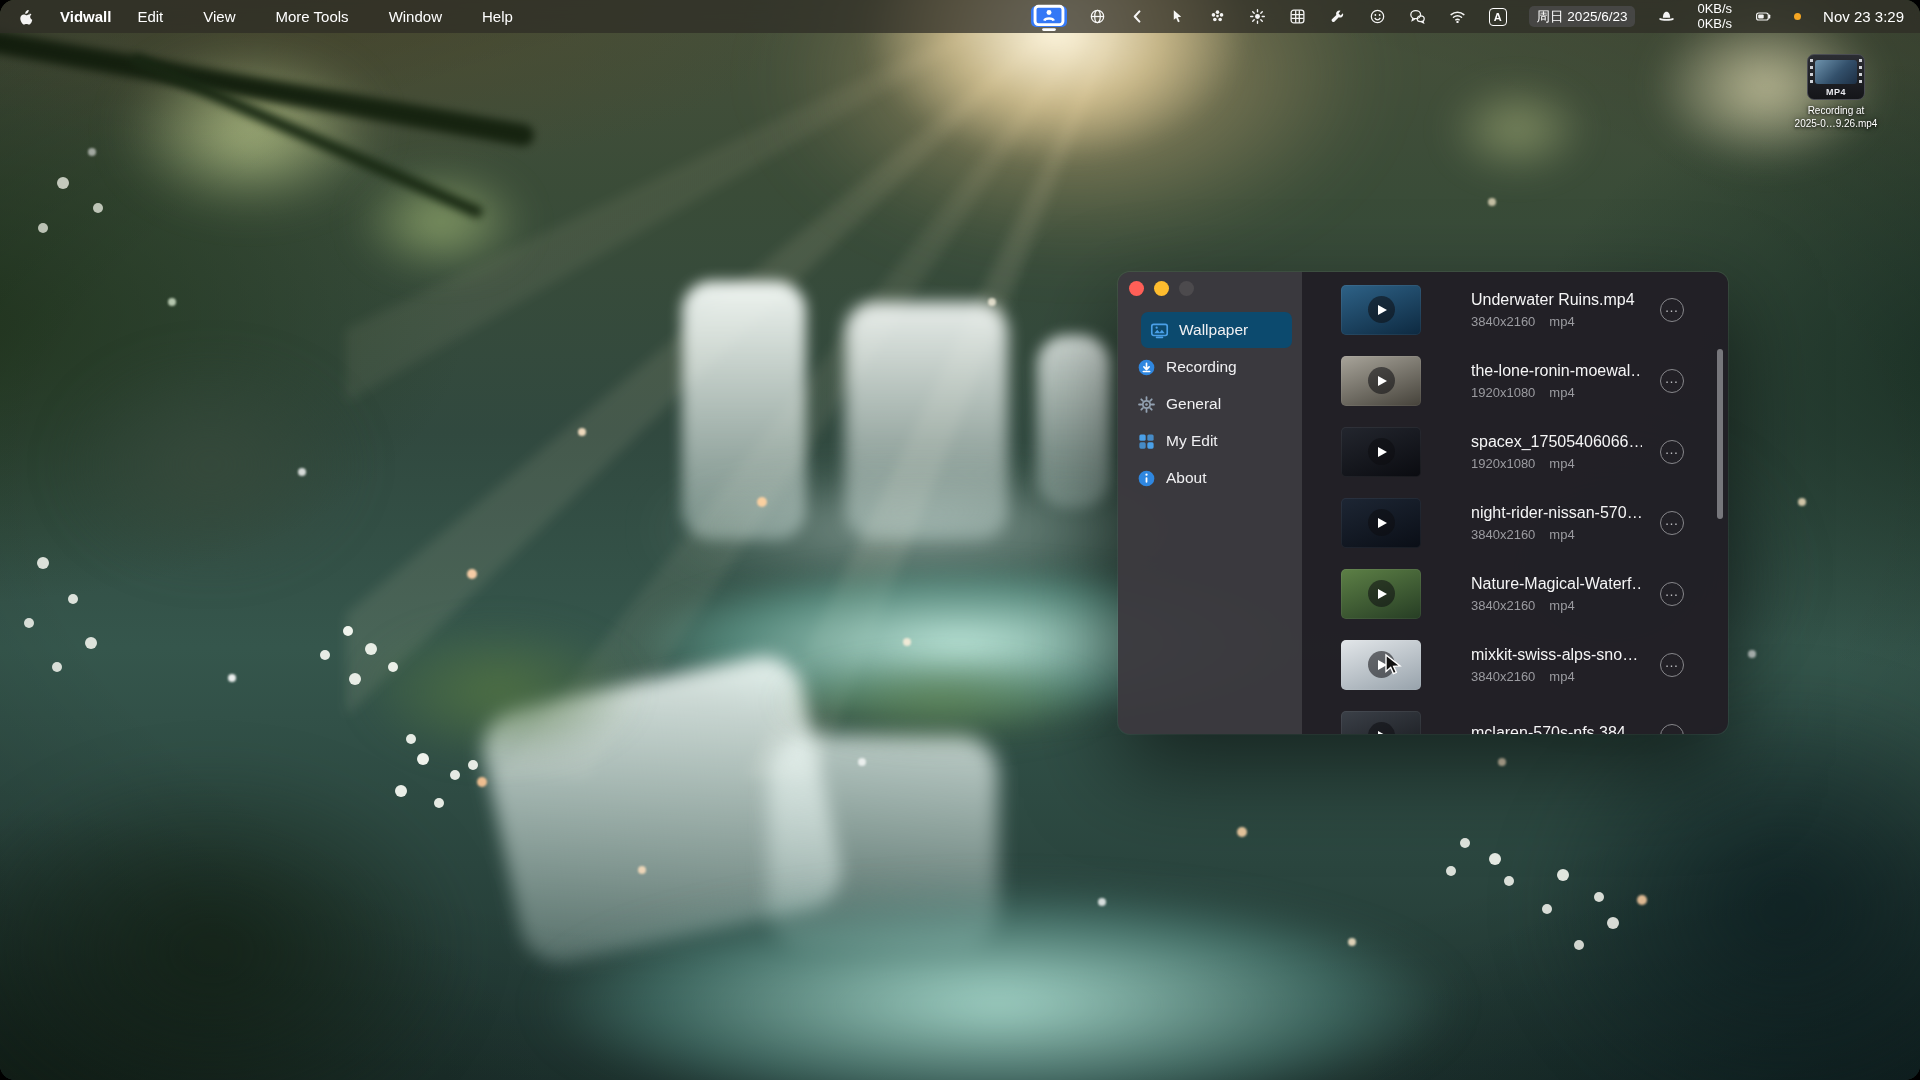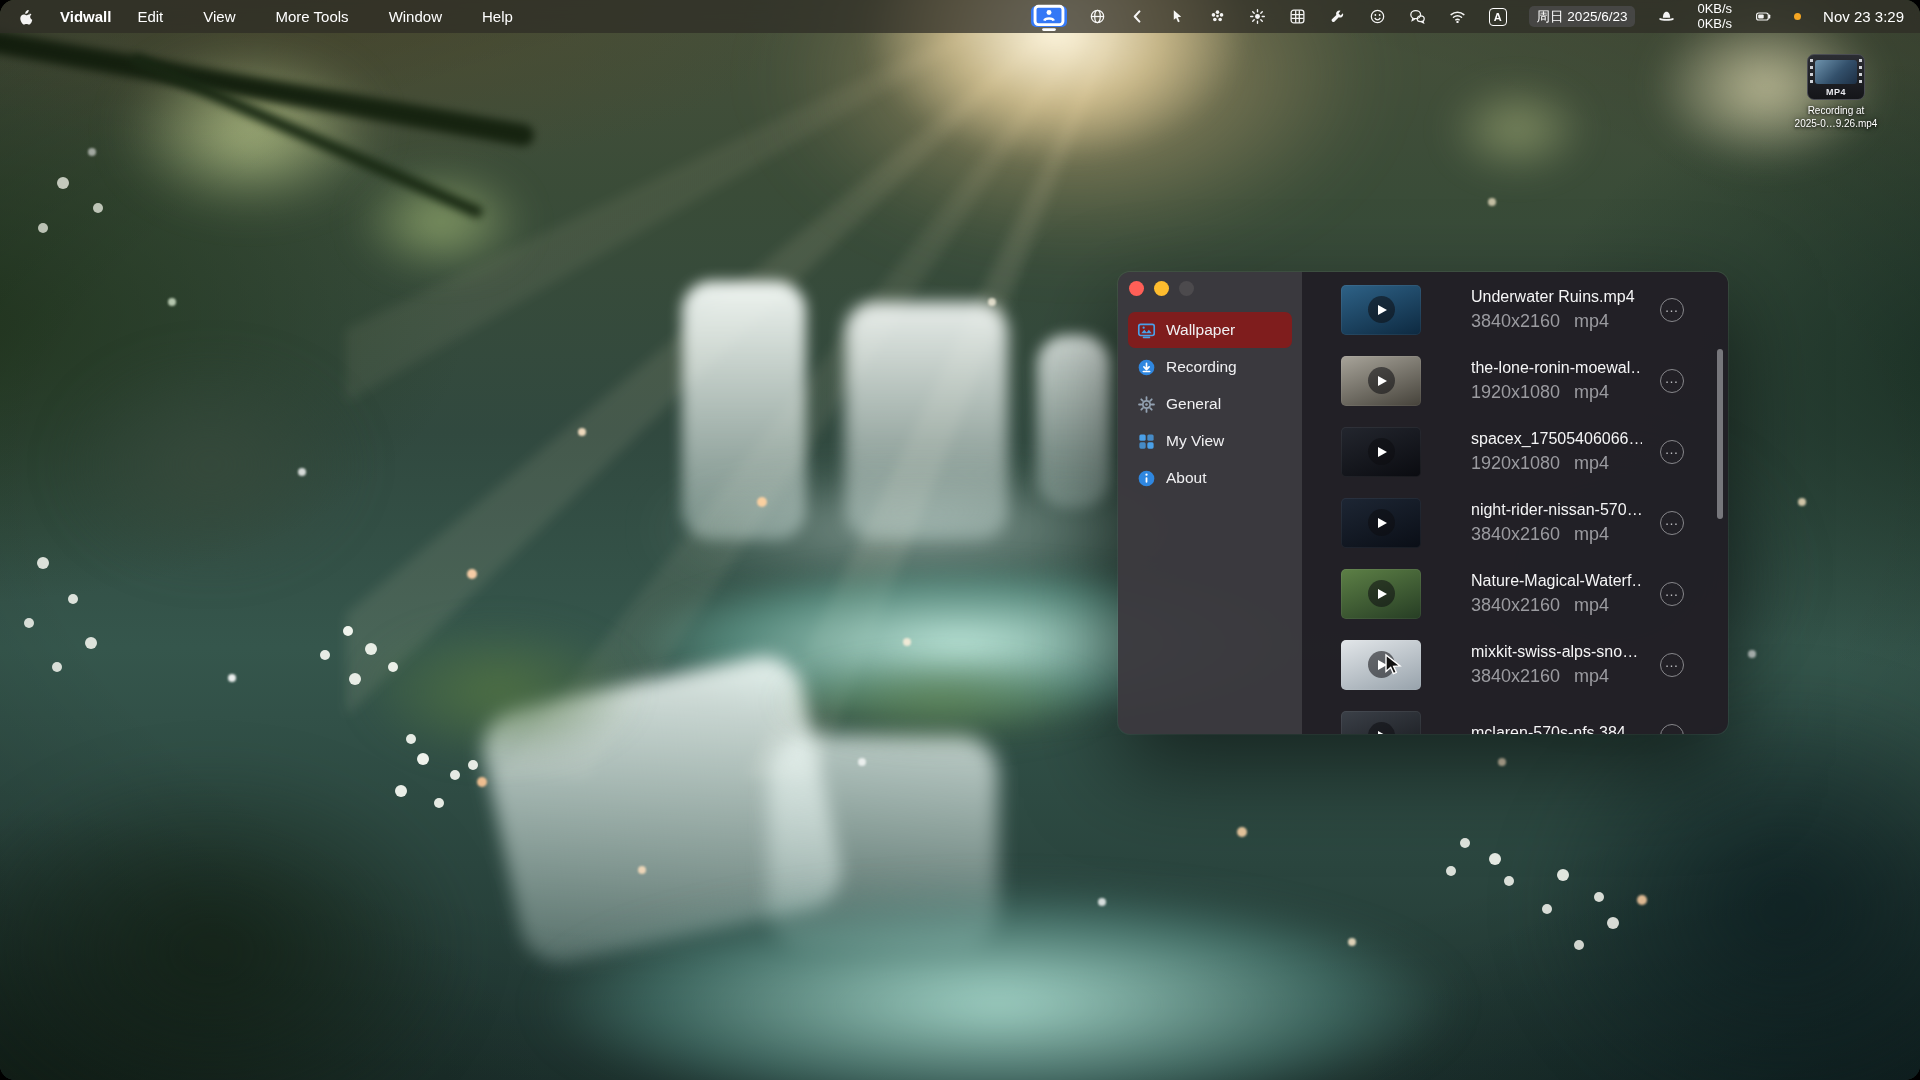--- a/index.html
+++ b/index.html
@@ -103,36 +103,36 @@
   .app-window { position:absolute; left:1118px; top:272px; width:610px; height:462px;
     border-radius:12px; overflow:hidden; display:flex; z-index:40;
     box-shadow:0 35px 90px rgba(0,0,0,.55), 0 0 0 1px rgba(255,255,255,.08);
   }
   .win-sidebar { width:184px; background:rgba(59,57,62,.97); position:relative; flex:none; }
   .traffic { position:absolute; top:9px; left:11px; display:flex; gap:10px; }
   .light { width:15px; height:15px; border-radius:50%; }
   .side-list { margin-top:40px; padding:0 10px; display:flex; flex-direction:column; gap:1px; }
   .side-item { display:flex; align-items:center; gap:10px; height:36px; padding:0 9px;
     border-radius:7px; color:#f0f0f2; font-size:15.5px; cursor:default; }
-  .side-item.selected { background:#7f1d1d; }
+  .side-item.selected { background:#0c4a6e;margin-left:13px; }
   .side-icon { width:19px; height:19px; display:inline-flex; align-items:center; justify-content:center; flex:none; }
   .side-icon svg { width:19px; height:19px; }
 
   .win-content { flex:1; background:rgba(34,32,38,.98); position:relative; overflow:hidden; }
   .video-list { position:absolute; inset:0; padding-top:2px; overflow:hidden; }
   .video-row { display:flex; align-items:center; height:71px; padding:0 44px 0 39px; gap:18px; }
   .thumb { width:80px; height:50px; border-radius:5px; position:relative; flex:none;
     box-shadow:inset 0 0 0 1px rgba(255,255,255,.06); }
   .play-btn { position:absolute; inset:0; margin:auto; width:27px; height:27px; border-radius:50%;
     background:rgba(12,12,16,.55); display:flex; align-items:center; justify-content:center; }
   .play-tri { width:0; height:0; border-left:9px solid #fff;
     border-top:5.5px solid transparent; border-bottom:5.5px solid transparent; margin-left:3px; }
   .vmeta { flex:1; min-width:0;margin-left:32px; }
   .vtitle { color:#f5f5f6; font-size:16px; white-space:nowrap; overflow:hidden; text-overflow:clip; }
-  .vsub { color:#9b9ba0; font-size:18px; margin-top:5px; display:flex; gap:14px; }
+  .vsub { color:#9b9ba0; font-size:13px; margin-top:5px; display:flex; gap:14px; }
   .more-btn { width:24px; height:24px; border:1.5px solid #87878b; border-radius:50%;
     color:#bcbcc0; display:flex; align-items:center; justify-content:center;
     font-size:14px; letter-spacing:1px; flex:none; line-height:1; padding-bottom:6px; }
   .scroll-thumb { position:absolute; right:5px; top:77px; width:6px; height:170px;
     border-radius:3px; background:rgba(205,205,210,.5); }
 
   
   .cursor { position:absolute; left:1381px; top:652px; z-index:90; width:24px; height:24px; }
 </style>
 </head>
@@ -341,21 +341,21 @@
           </div>
           <div class="side-item">
             <span class="side-icon">
               <svg viewBox="0 0 16 16" fill="#4aa0e8">
                 <rect x="2" y="2" width="5.3" height="5.3" rx="1.3"></rect>
                 <rect x="8.7" y="2" width="5.3" height="5.3" rx="1.3" opacity=".8"></rect>
                 <rect x="2" y="8.7" width="5.3" height="5.3" rx="1.3" opacity=".8"></rect>
                 <rect x="8.7" y="8.7" width="5.3" height="5.3" rx="1.3"></rect>
               </svg>
             </span>
-            <span>My View</span>
+            <span>My Edit</span>
           </div>
           <div class="side-item">
             <span class="side-icon">
               <svg viewBox="0 0 16 16">
                 <circle cx="8" cy="8" r="6.6" fill="#2f87e0"></circle>
                 <rect x="7.25" y="6.9" width="1.5" height="4.6" rx=".75" fill="#fff"></rect>
                 <circle cx="8" cy="4.8" r=".95" fill="#fff"></circle>
               </svg>
             </span>
             <span>About</span>

